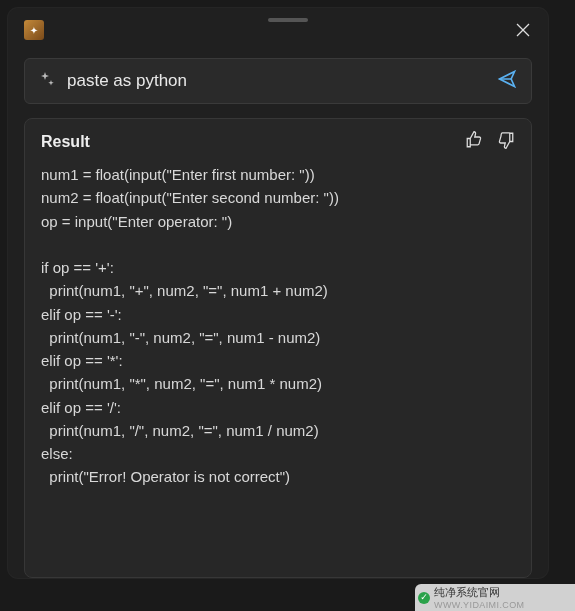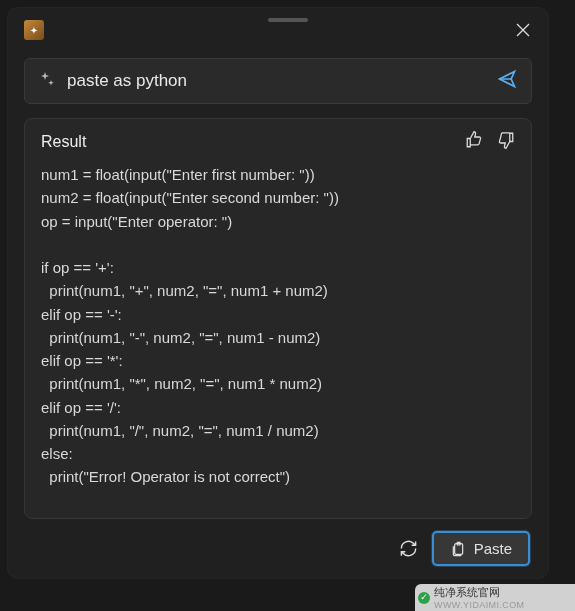--- a/index.html
+++ b/index.html
@@ -104,21 +104,21 @@
     }
     .result-header {
       display: flex;
       align-items: center;
       justify-content: space-between;
       padding: 12px 16px 10px 16px;
     }
     .result-title {
       color: #eee;
       font-size: 16px;
-      font-weight: 400;
+      font-weight: 700;
     }
     .feedback {
       display: flex;
       gap: 14px;
     }
     .fb-btn {
       color: #ddd;
       cursor: pointer;
     }
     .code-area {
@@ -244,35 +244,20 @@
   print(num1, "-", num2, "=", num1 - num2)
 elif op == '*':
   print(num1, "*", num2, "=", num1 * num2)
 elif op == '/':
   print(num1, "/", num2, "=", num1 / num2)
 else:
   print("Error! Operator is not correct")</pre>
     </div>
   </div>
 
-  <div class="actions">
-    <span class="refresh-btn">
-      <svg width="19" height="19" viewBox="0 0 24 24" fill="none" stroke="currentColor" stroke-width="1.8">
-          <path d="M3 12a9 9 0 0 1 15.5-6.3L21 8M21 3v5h-5M21 12a9 9 0 0 1-15.5 6.3L3 16M3 21v-5h5"></path>
-        </svg>
-    </span>
-    <button class="paste-btn">
-      <svg width="16" height="16" viewBox="0 0 24 24" fill="none" stroke="currentColor" stroke-width="1.8">
-          <rect x="7" y="4" width="12" height="16" rx="2"></rect>
-          <path d="M5 8v12a2 2 0 0 0 2 2h10"></path>
-          <path d="M11 2h4v4h-4z"></path>
-        </svg>
-      <span>Paste</span>
-    </button>
-  </div>
 </div>
 
 <div class="watermark">
   <span class="dot">✓</span>
   <div>
     <div>纯净系统官网</div>
     <div class="url">WWW.YIDAIMI.COM</div>
   </div>
 </div>
 

